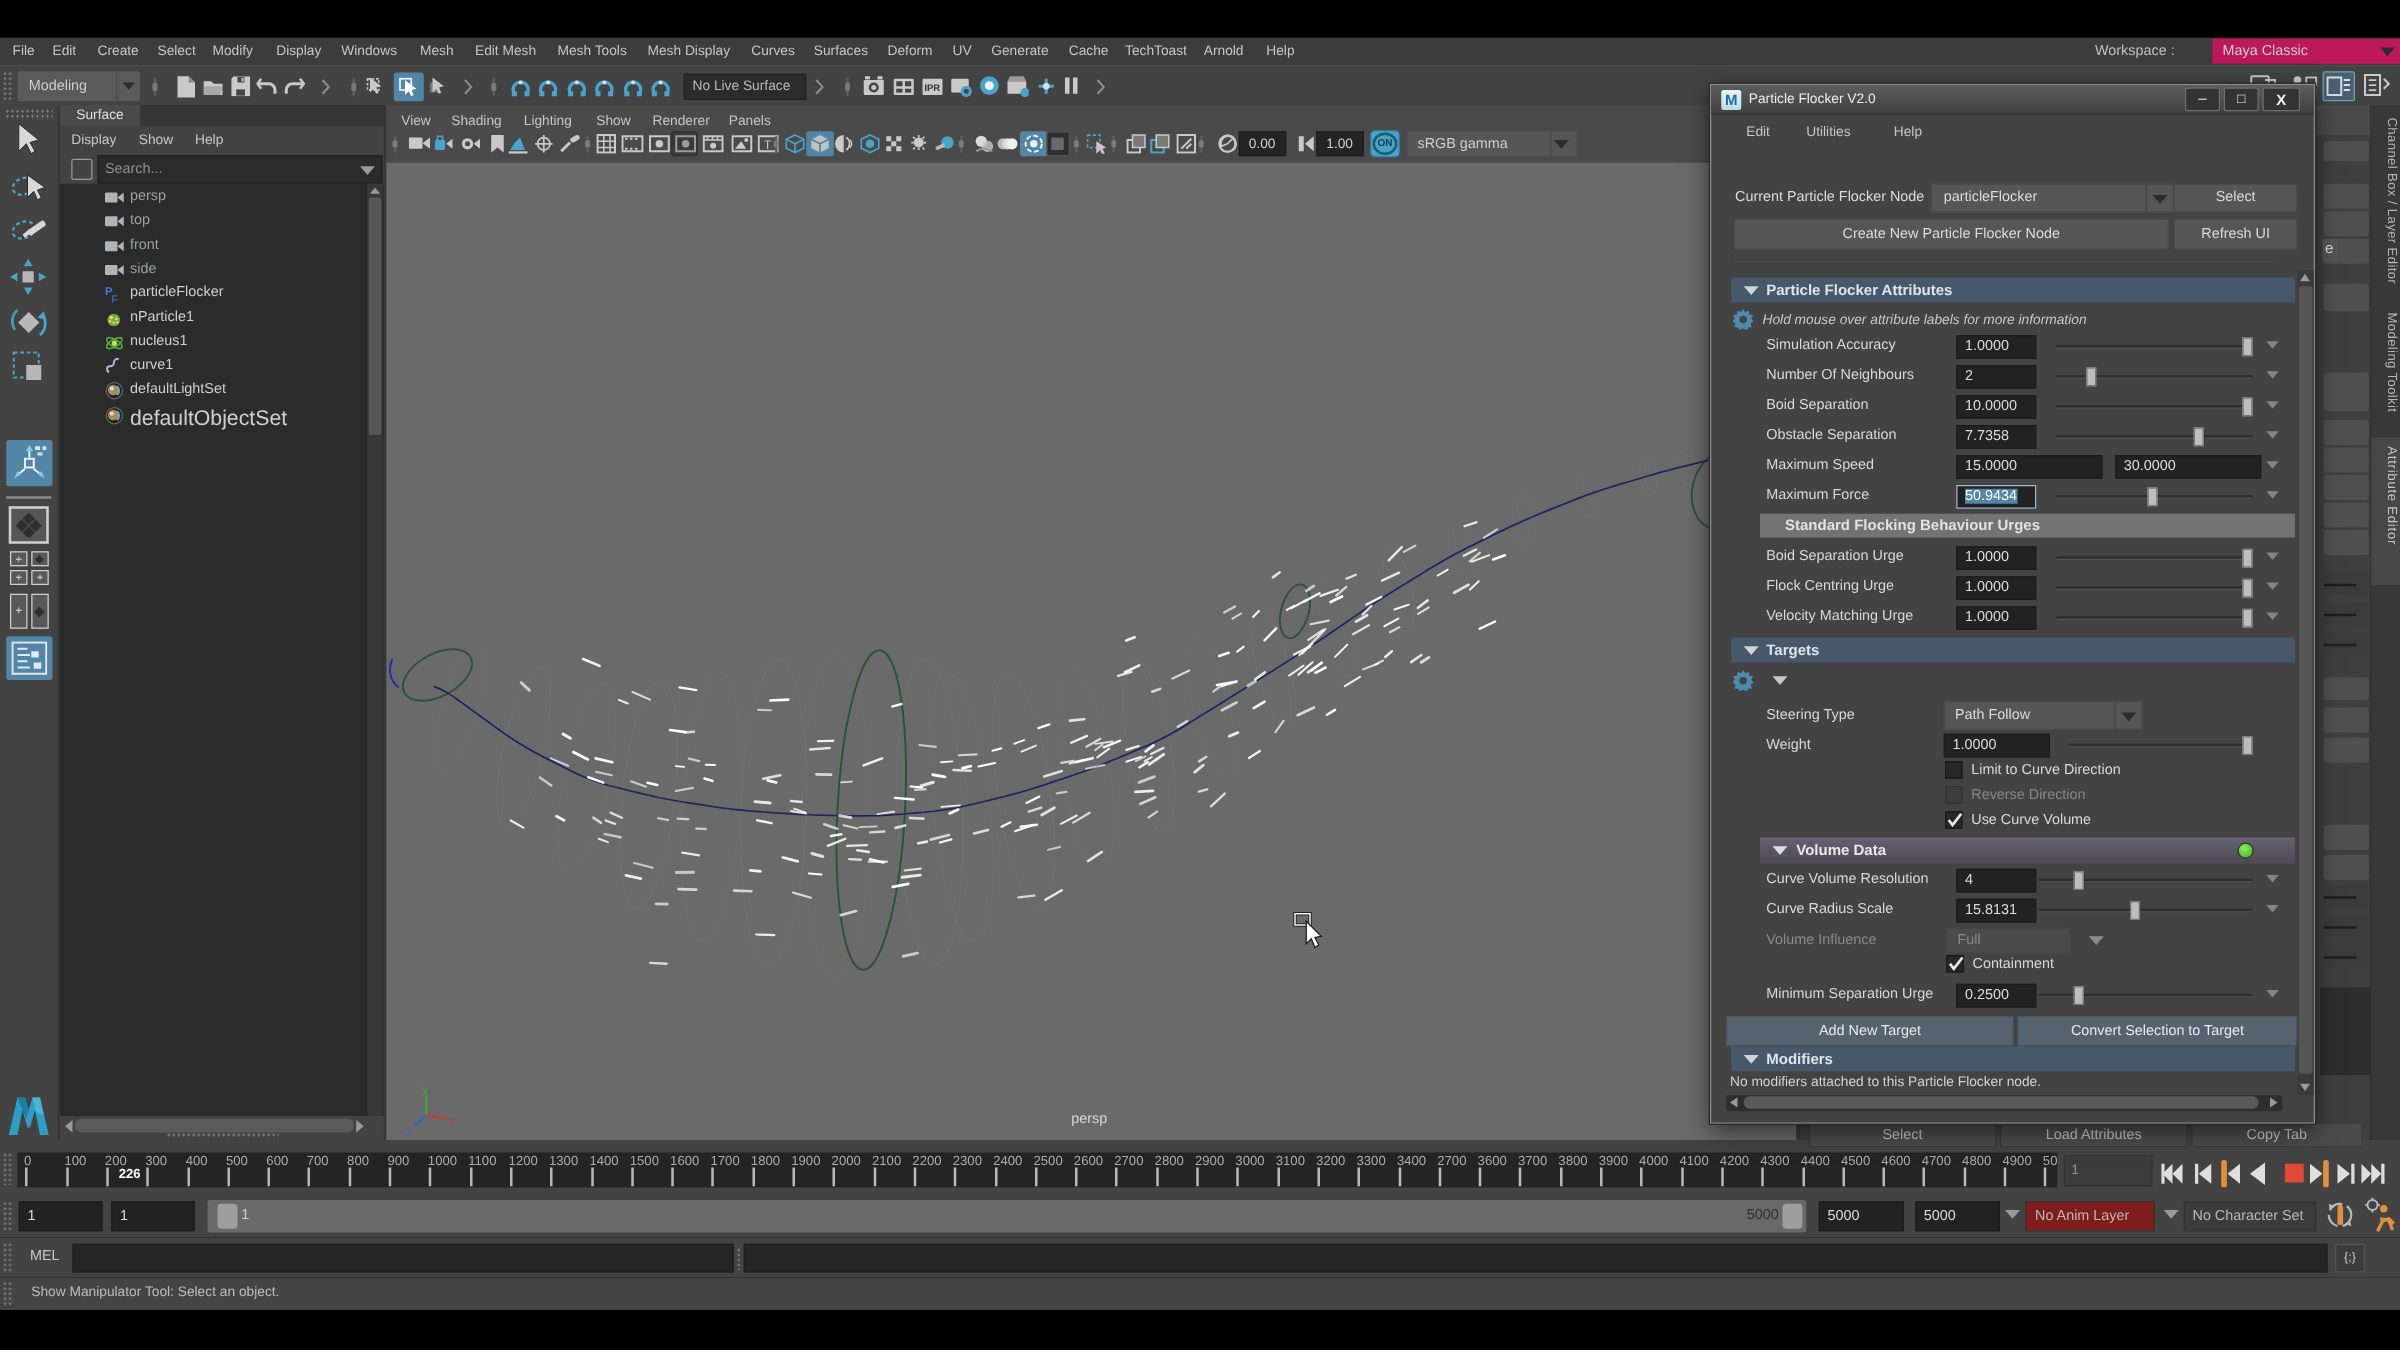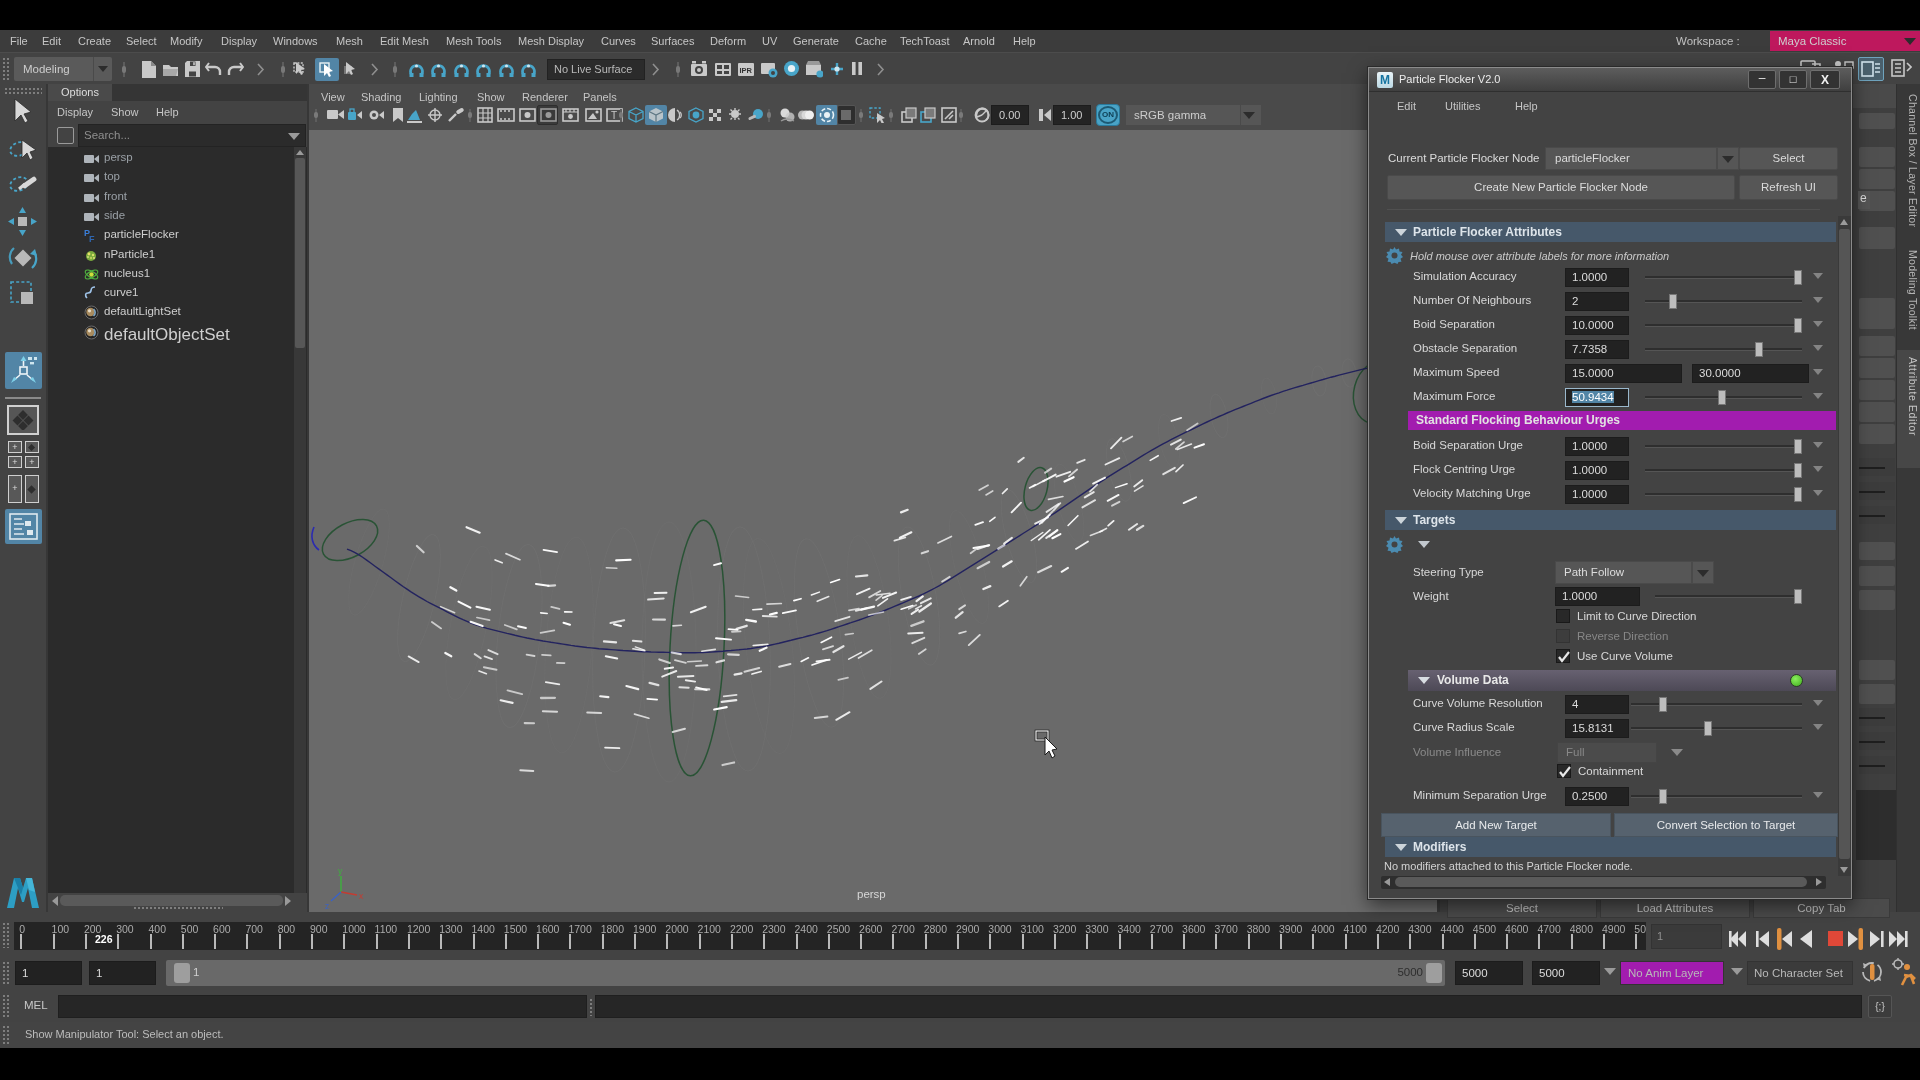--- a/index.html
+++ b/index.html
@@ -280,21 +280,21 @@
     </svg>
   <div class="abs" style="left:5px;top:792px"><svg width="36" height="34" viewBox="0 0 36 34">
         <polygon points="2,32 9,2 15,2 18,12 21,2 27,2 34,32 27,32 23,12 19,26 17,26 13,12 9,32" fill="#2d9ec4"></polygon>
         <polygon points="9,2 15,2 18,12 16,19 13,12" fill="#1a7ea6"></polygon>
         <polygon points="21,2 27,2 30,16 24,14" fill="#45b6d8"></polygon>
       </svg></div>
 </div>
 
 <div class="abs" style="left:48px;top:84px;width:259px;height:828px;background:#434343">
   <div class="abs" style="left:0;top:0;width:259px;height:17px;background:#353535"></div>
-  <div class="abs" style="left:0px;top:0;width:64px;height:17px;background:#4a4a4a;color:#dedede;font-size:11px;line-height:17px;text-align:center">Options</div>
+  <div class="abs" style="left:0px;top:0;width:64px;height:17px;background:#4a4a4a;color:#dedede;font-size:11px;line-height:17px;text-align:center">Surface</div>
   <div class="mi" style="left:9px;top:17px">Display</div>
   <div class="mi" style="left:63px;top:17px">Show</div>
   <div class="mi" style="left:108px;top:17px">Help</div>
   <div class="abs" style="left:9px;top:43px;width:17px;height:17px;border:1.5px solid #9a9a9a;border-radius:2px"></div>
   <div class="abs" style="left:30px;top:40px;width:228px;height:23px;background:#2b2b2b;border:1px solid #232323">
      <div style="font-size:11.5px;color:#8f8f8f;line-height:21px;padding-left:5px">Search...</div>
      <div class="abs" style="right:5px;top:8px;width:0;height:0;border-left:6px solid transparent;border-right:6px solid transparent;border-top:7px solid #9a9a9a"></div>
   </div>
   <div class="abs" style="left:0;top:63px;width:259px;height:746px;background:#2b2b2b">
 <div class="abs" style="left:36px;top:4px"><svg width="16" height="12" viewBox="0 0 16 12">
@@ -989,21 +989,21 @@
   <div class="abs fld" style="left:89px;top:5px;width:67px;height:24px;line-height:22px">1</div>
   <div class="abs" style="left:166px;top:4px;width:1279px;height:26px;background:#696969;border-radius:2px">
     <div class="abs" style="left:8px;top:3px;width:16px;height:20px;background:#9e9e9e;border-radius:3px"></div>
     <div class="abs" style="left:27px;top:6px;font-size:11.5px;color:#cfcfcf">1</div>
     <div class="abs" style="right:22px;top:6px;font-size:11.5px;color:#2e2e2e">5000</div>
     <div class="abs" style="right:3px;top:3px;width:16px;height:20px;background:#9e9e9e;border-radius:3px"></div>
   </div>
   <div class="abs fld" style="left:1455px;top:5px;width:68px;height:24px;line-height:22px">5000</div>
   <div class="abs fld" style="left:1532px;top:5px;width:68px;height:24px;line-height:22px">5000</div>
   <div class="abs" style="left:1604px;top:12px;width:0;height:0;border-left:6px solid transparent;border-right:6px solid transparent;border-top:7px solid #9a9a9a"></div>
-  <div class="abs" style="left:1620px;top:5px;width:104px;height:24px;background:#a21caf;border:1px solid #333;color:#b8b8b8;font-size:11.5px;line-height:22px;padding-left:7px">No Anim Layer</div>
+  <div class="abs" style="left:1620px;top:5px;width:104px;height:24px;background:#7f1d1d;border:1px solid #333;color:#b8b8b8;font-size:11.5px;line-height:22px;padding-left:7px">No Anim Layer</div>
   <div class="abs" style="left:1731px;top:12px;width:0;height:0;border-left:6px solid transparent;border-right:6px solid transparent;border-top:7px solid #9a9a9a"></div>
   <div class="abs" style="left:1747px;top:5px;width:106px;height:24px;background:#3b3b3b;border:1px solid #333;color:#b8b8b8;font-size:11.5px;line-height:22px;padding-left:6px">No Character Set</div>
 <svg class="abs" style="left:1859px;top:3px" width="26" height="26" viewBox="0 0 26 26">
       <circle cx="13" cy="13" r="9" fill="none" stroke="#b9b9b9" stroke-width="1.8" stroke-dasharray="12 4"></circle>
       <rect x="11" y="5" width="4.5" height="16" rx="2" fill="#e09040"></rect>
       <polygon points="4,4 9,6 5,9" fill="#b9b9b9"></polygon>
       <polygon points="22,22 17,20 21,17" fill="#b9b9b9"></polygon>
     </svg>
     <svg class="abs" style="left:1890px;top:2px" width="28" height="28" viewBox="0 0 28 28">
       <circle cx="8" cy="6" r="4" fill="none" stroke="#b9b9b9" stroke-width="1.6"></circle>
@@ -1079,21 +1079,21 @@
     <div class="abs" style="left:444px;top:277px;width:0;height:0;border-left:5px solid transparent;border-right:5px solid transparent;border-top:6px solid #9a9a9a;opacity:.75"></div>
     <div class="abs" style="left:44px;top:298px;font-size:11.5px;color:#d8d8d8">Maximum Speed</div>
     <div class="fld abs" style="left:196px;top:296px;width:117px">15.0000</div>
     <div class="fld abs" style="left:323px;top:296px;width:117px">30.0000</div>
     <div class="abs" style="left:444px;top:301px;width:0;height:0;border-left:5px solid transparent;border-right:5px solid transparent;border-top:6px solid #9a9a9a;opacity:.75"></div>
     <div class="abs" style="left:44px;top:322px;font-size:11.5px;color:#d8d8d8">Maximum Force</div>
     <div class="fld abs" style="left:196px;top:320px;width:64px;border:1px solid #9ab8cc;"><span style="background:#5285a6;color:#fff">50.9434</span></div>
     <div class="abs" style="left:276px;top:328px;width:157px;height:3px;background:#2e2e2e;border-bottom:1px solid #555"></div>
     <div class="abs" style="left:349px;top:322px;width:8px;height:15px;background:#bdbdbd;border:1px solid #777"></div>
     <div class="abs" style="left:444px;top:325px;width:0;height:0;border-left:5px solid transparent;border-right:5px solid transparent;border-top:6px solid #9a9a9a;opacity:.75"></div>
-  <div class="abs" style="left:39px;top:343px;width:428px;height:19px;background:#a21caf;color:#e2e2e2;font-weight:bold;font-size:12px;line-height:19px;padding-left:8px">Standard Flocking Behaviour Urges</div>
+  <div class="abs" style="left:39px;top:343px;width:428px;height:19px;background:#737373;color:#e2e2e2;font-weight:bold;font-size:12px;line-height:19px;padding-left:20px">Standard Flocking Behaviour Urges</div>
 <div class="abs" style="left:44px;top:371px;font-size:11.5px;color:#d8d8d8">Boid Separation Urge</div>
     <div class="fld abs" style="left:196px;top:369px;width:64px;border:1px solid #1c1c1c;"><span style="">1.0000</span></div>
     <div class="abs" style="left:276px;top:377px;width:157px;height:3px;background:#2e2e2e;border-bottom:1px solid #555"></div>
     <div class="abs" style="left:425px;top:371px;width:8px;height:15px;background:#bdbdbd;border:1px solid #777"></div>
     <div class="abs" style="left:444px;top:374px;width:0;height:0;border-left:5px solid transparent;border-right:5px solid transparent;border-top:6px solid #9a9a9a;opacity:.75"></div>
     <div class="abs" style="left:44px;top:395px;font-size:11.5px;color:#d8d8d8">Flock Centring Urge</div>
     <div class="fld abs" style="left:196px;top:393px;width:64px;border:1px solid #1c1c1c;"><span style="">1.0000</span></div>
     <div class="abs" style="left:276px;top:401px;width:157px;height:3px;background:#2e2e2e;border-bottom:1px solid #555"></div>
     <div class="abs" style="left:425px;top:395px;width:8px;height:15px;background:#bdbdbd;border:1px solid #777"></div>
     <div class="abs" style="left:444px;top:398px;width:0;height:0;border-left:5px solid transparent;border-right:5px solid transparent;border-top:6px solid #9a9a9a;opacity:.75"></div>

